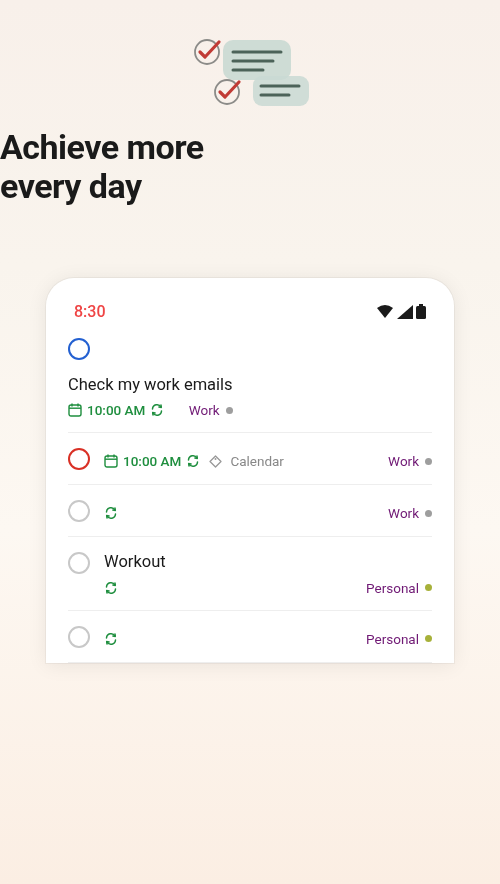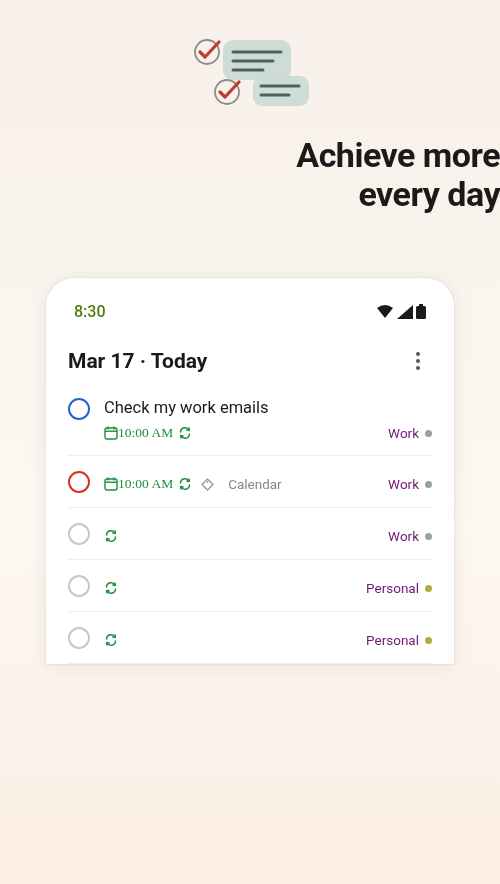--- a/index.html
+++ b/index.html
@@ -10,47 +10,47 @@
     background: linear-gradient(180deg, #f8f0ea 0%, #f9f4ed 30%, #fdf8f2 60%, #fbeee3 100%);
     overflow: hidden;
     position: relative;
   }
   .hero-illustration {
     display: flex;
     justify-content: center;
     padding-top: 28px;
   }
   .hero-title {
-    text-align: right;
+    text-align: left;
     font-size: 34px;
     font-weight: 700;
     color: #1a1a1a;
     letter-spacing: -0.5px;
     line-height: 1.15;
-    margin-top: 24px;
+    margin-top: 16px;
   }
   .phone {
     position: absolute;
     left: 50%;
     transform: translateX(-50%);
     top: 278px;
     width: 408px;
     background: #fff;
     border-radius: 28px 28px 0 0;
     box-shadow: 0 2px 20px rgba(0,0,0,0.08), 0 0 0 1px rgba(0,0,0,0.04);
     padding: 0;
   }
   .status-bar {
     display: flex;
     justify-content: space-between;
     align-items: center;
     padding: 24px 28px 8px 28px;
     font-size: 16px;
     font-weight: 500;
-    color: #4d7c0f;
+    color: #ef4444;
   }
   .status-icons {
     display: flex;
     gap: 3px;
     align-items: center;
   }
   .header-row {
     display: flex;
     justify-content: space-between;
     align-items: center;
@@ -72,21 +72,21 @@
   .task-list {
     padding: 0 22px;
   }
   .task-item {
     display: flex;
     align-items: flex-start;
     padding: 14px 0 14px 0;
     border-bottom: 1px solid #eee;
     gap: 14px;
   }
-  .task-item:first-child { padding-top: 8px; }
+  .task-item:first-child { padding-top: 8px; flex-direction: column; }
   .task-checkbox {
     width: 22px;
     height: 22px;
     border-radius: 50%;
     flex-shrink: 0;
     margin-top: 1px;
     cursor: pointer;
   }
   .task-body {
     flex: 1;
@@ -109,27 +109,27 @@
     align-items: center;
     gap: 5px;
     flex: 1;
     min-width: 0;
   }
   .task-time {
     color: #1e8e3e;
     font-weight: 500;
     display: flex;
     align-items: center;
-    font-family: Liberation Serif, serif;
+    gap: 5px;
   }
   .task-tag-extra {
     color: #888;
     display: flex;
     align-items: center;
-    gap: 14px;
+    gap: 8px;
     margin-left: 4px;
   }
   .task-project {
     display: flex;
     align-items: center;
     gap: 6px;
     color: #701a75;
     font-size: 13.5px;
     flex-shrink: 0;
   }
@@ -173,30 +173,20 @@
       <svg width="16" height="14" viewBox="0 0 16 14">
           <path d="M0 14 L16 14 L16 0 Z" fill="#1a1a1a"></path>
         </svg>
       <svg width="10" height="15" viewBox="0 0 10 15">
           <rect x="3" y="0" width="4" height="2" fill="#1a1a1a"></rect>
           <rect x="0" y="2" width="10" height="13" rx="1.5" fill="#1a1a1a"></rect>
         </svg>
     </span>
   </div>
 
-  <div class="header-row">
-    <div class="header-title">Mar 17 · Today</div>
-    <div class="more-btn">
-      <svg width="4" height="18" viewBox="0 0 4 18">
-        <circle cx="2" cy="2" r="2" fill="#555"></circle>
-        <circle cx="2" cy="9" r="2" fill="#555"></circle>
-        <circle cx="2" cy="16" r="2" fill="#555"></circle>
-      </svg>
-    </div>
-  </div>
 
   <div class="task-list" id="task-list">
       <div class="task-item">
         <div class="task-checkbox" style="border: 2.2px solid rgb(35, 96, 209);"></div>
         <div class="task-body">
           <div class="task-title">Check my work emails</div>
           <div class="task-meta">
             <div class="task-meta-left">
               <span class="task-time">
                 <svg width="14" height="14" viewBox="0 0 14 14">
@@ -277,20 +267,21 @@
             <span class="task-project">
               <span>Work</span>
               <span class="project-dot" style="background: rgb(158, 158, 158);"></span>
             </span>
           </div>
         </div>
       </div>
       <div class="task-item">
         <div class="task-checkbox" style="border: 2.2px solid rgb(200, 200, 200);"></div>
         <div class="task-body">
+          <div class="task-title">Workout</div>
           <div class="task-meta">
             <div class="task-meta-left">
               <span style="display: flex;">
                 <svg width="14" height="14" viewBox="0 0 14 14">
                   <path d="M2.5 6 A4.5 4.5 0 0 1 11 4.2" fill="none" stroke="#1e8e3e" stroke-width="1.5" stroke-linecap="round"></path>
                   <path d="M11 2 L11.3 4.4 L8.9 4.1" fill="none" stroke="#1e8e3e" stroke-width="1.5" stroke-linecap="round" stroke-linejoin="round"></path>
                   <path d="M11.5 8 A4.5 4.5 0 0 1 3 9.8" fill="none" stroke="#1e8e3e" stroke-width="1.5" stroke-linecap="round"></path>
                   <path d="M3 12 L2.7 9.6 L5.1 9.9" fill="none" stroke="#1e8e3e" stroke-width="1.5" stroke-linecap="round" stroke-linejoin="round"></path>
                 </svg>
               </span>

